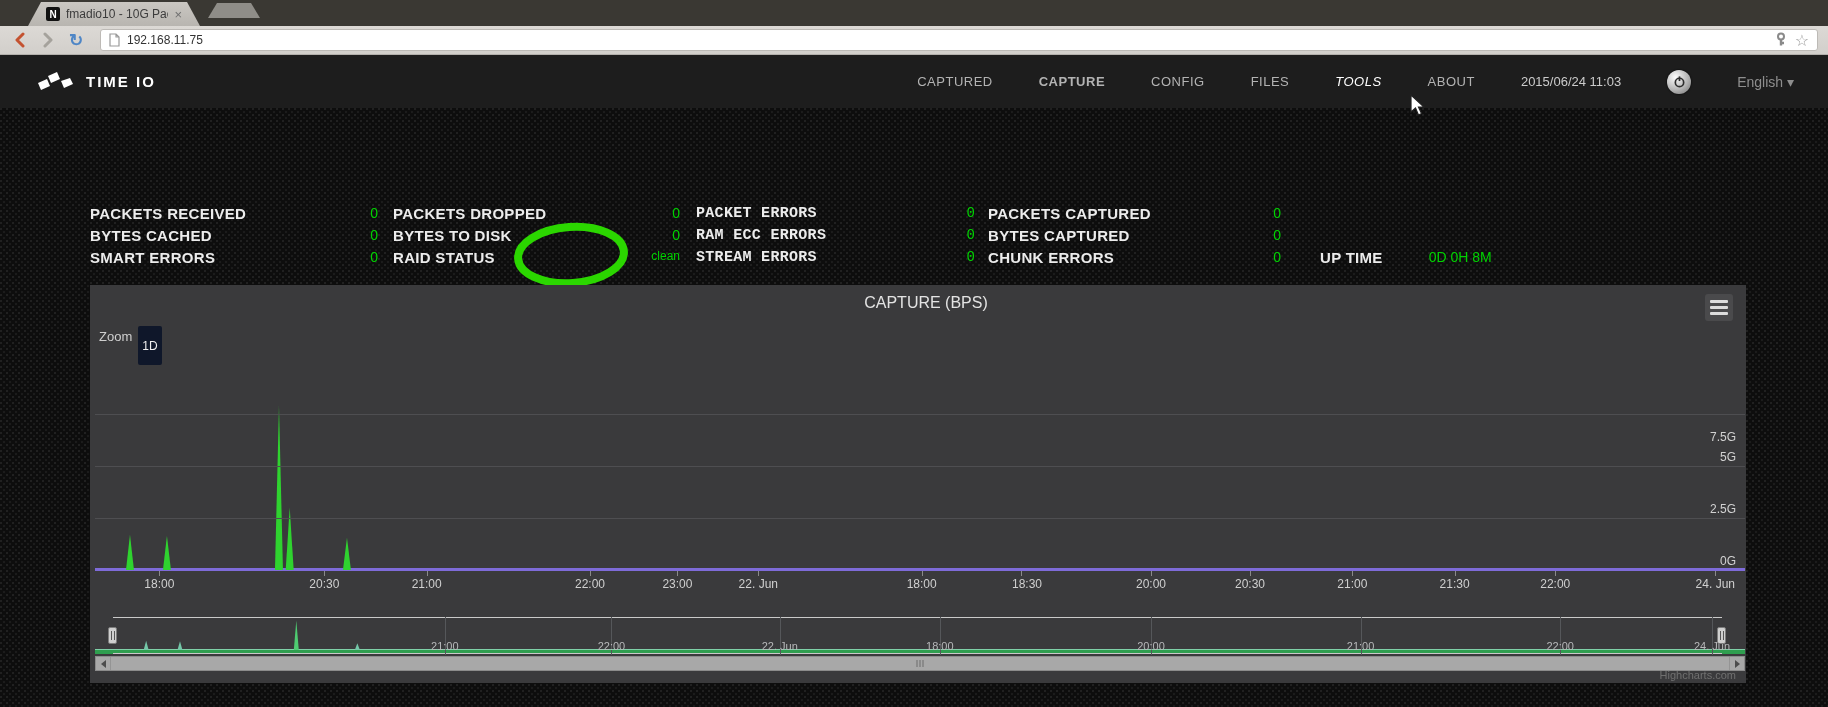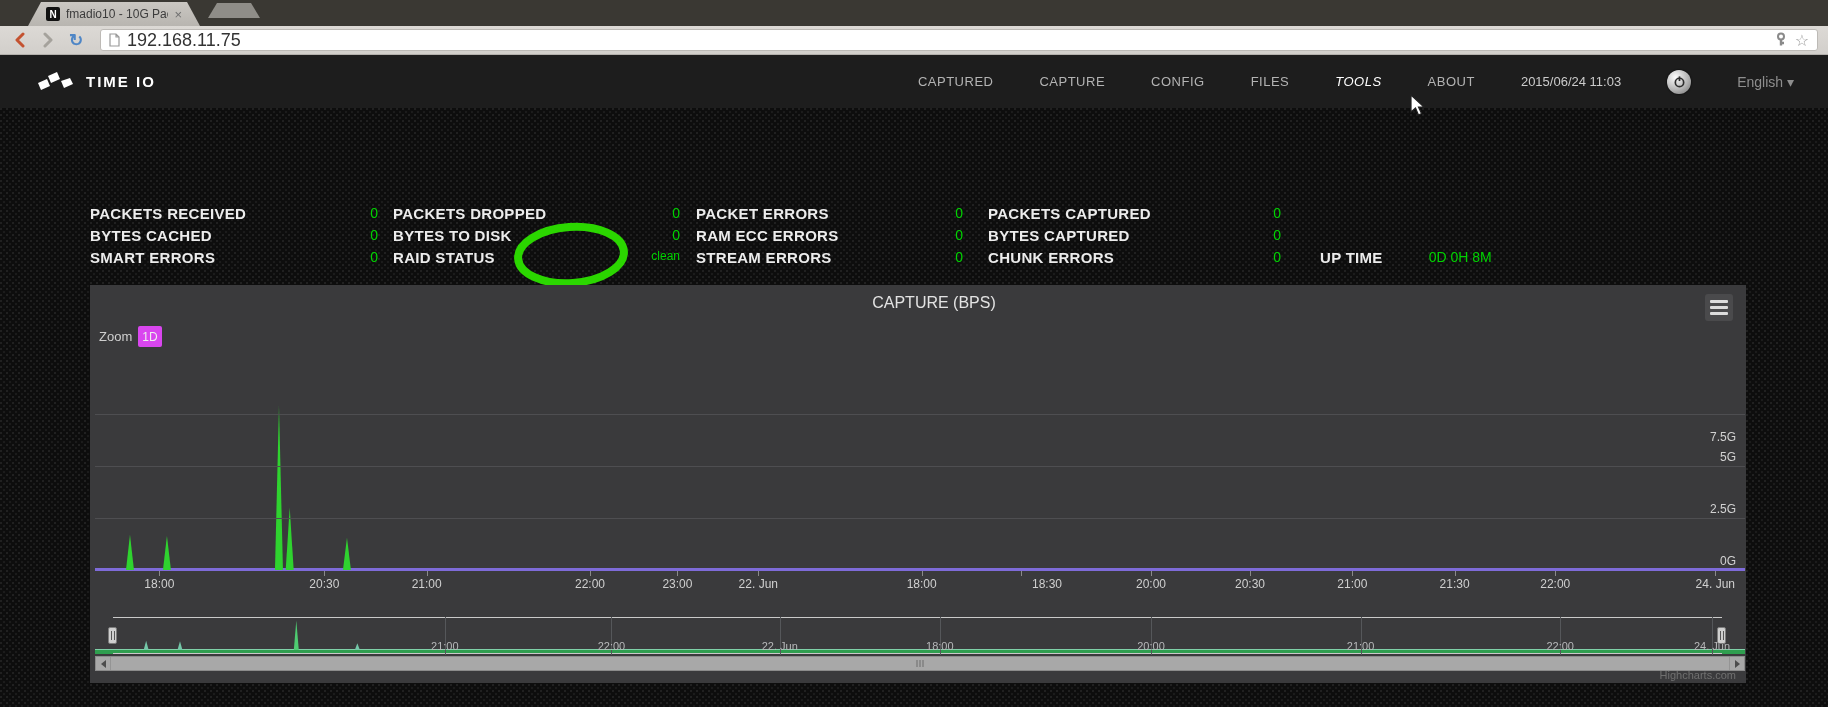--- a/index.html
+++ b/index.html
@@ -15,21 +15,21 @@
   .tab .ttl{font-size:12px;color:#3c3c3c;white-space:nowrap;overflow:hidden;flex:1;}
   .tab .cls{font-size:13px;color:#6f6f6f;margin-left:6px;}
   .tabstub{position:absolute;left:208px;top:3px;width:52px;height:15px;background:#8f8d88;
     clip-path:polygon(9px 0,calc(100% - 9px) 0,100% 100%,0 100%);}
   .toolbar{position:absolute;left:0;top:26px;width:100%;height:29px;background:linear-gradient(#dcd9d5,#d2cfcb);
     border-bottom:1px solid #b3b0ac;display:flex;align-items:center;padding:0 10px;box-sizing:border-box;}
   .navbtn{width:20px;height:20px;margin-right:8px;flex:0 0 auto;display:flex;align-items:center;justify-content:center;}
   .reload{font-size:17px;font-weight:bold;color:#4f86c6;line-height:1;}
   .urlbox{flex:1;height:22px;background:#fff;border:1px solid #bdbab6;border-radius:3px;margin-left:6px;
     display:flex;align-items:center;padding:0 8px;box-sizing:border-box;}
-  .urltext{font-size:18px;color:#333;margin-left:7px;flex:1;}
+  .urltext{font-size:12px;color:#333;margin-left:7px;flex:1;}
   .urlbox .star{font-size:16px;color:#9a9a9a;margin-left:8px;}
 
   
   .sitenav{position:absolute;left:0;top:55px;width:100%;height:53px;background:#1d1d1d;display:flex;align-items:center;}
   .brand{display:flex;align-items:center;margin-left:36px;}
   .brandtext{color:#fff;font-size:15px;font-weight:bold;letter-spacing:2px;margin-left:10px;}
   .menu{margin-left:auto;display:flex;align-items:center;gap:46px;padding-right:34px;}
   .mitem{font-size:13px;color:#b3b3b3;letter-spacing:.5px;cursor:pointer;white-space:nowrap;}
   .mitem.active{color:#ffffff;}
   .navdate{font-size:13px;color:#cbcbcb;white-space:nowrap;}
@@ -42,37 +42,37 @@
     background-image:radial-gradient(circle at 1px 1px,rgba(78,78,78,.30) 1px,transparent 1.6px),
                      radial-gradient(circle at 4px 4px,rgba(45,45,45,.45) 1px,transparent 1.6px);
     background-size:6px 6px;}
   .h1{position:absolute;left:90px;top:26px;font-size:34px;font-weight:800;color:#ffffff;letter-spacing:.5px;}
 
   .status{position:absolute;left:90px;top:94px;right:40px;}
   .srow{display:flex;height:22px;align-items:center;}
   .sgroup{display:flex;justify-content:space-between;box-sizing:border-box;}
   .g1{width:303px;padding-right:15px;}
   .g2{width:303px;padding-right:16px;}
-  .g3{width:292px;padding-right:25px;}
+  .g3{width:292px;padding-right:13px;font-family:Liberation Mono, monospace;}
   .g4{width:332px;padding-right:39px;}
   .g5{width:auto;justify-content:flex-start;}
   .slabel{font-size:15px;font-weight:bold;color:#ececec;letter-spacing:.3px;white-space:nowrap;}
   .svalue{font-size:14px;color:#00d300;white-space:nowrap;}
   .svalue.small{font-size:12px;}
   .g5 .svalue{margin-left:46px;}
   .annellipse{position:absolute;left:511px;top:113px;width:120px;height:68px;pointer-events:none;}
 
   
   .panel{position:absolute;left:90px;top:177px;width:1656px;height:398px;background:#3a3a3c;}
-  .ctitle{position:absolute;left:16px;top:9px;width:100%;text-align:center;font-size:16px;color:#e3e3e3;}
+  .ctitle{position:absolute;left:8px;top:9px;width:100%;text-align:center;font-size:16px;color:#e3e3e3;}
   .burger{position:absolute;right:13px;top:9px;width:28px;height:27px;background:#4a4a4c;border-radius:3px;
     display:flex;flex-direction:column;justify-content:center;gap:3px;align-items:center;cursor:pointer;}
   .burger span{display:block;width:18px;height:3px;background:#dcdcdc;border-radius:1px;}
   .zoomlbl{position:absolute;left:9px;top:44px;font-size:13px;color:#cfcfcf;}
-  .zoombtn{position:absolute;left:48px;top:41px;width:24px;height:21px;background:#d946ef;color:#efefef;
+  .zoombtn{position:absolute;left:48px;top:41px;width:24px;height:39px;background:#0f172a;color:#efefef;
     font-size:12px;display:flex;align-items:center;justify-content:center;border-radius:2px;cursor:pointer;}
   .gridline{position:absolute;left:5px;width:1650px;height:1px;background:#4e4e51;}
   .ylab{position:absolute;right:10px;font-size:12px;color:#d2d2d2;}
   .axisline{position:absolute;left:5px;top:283px;width:1650px;height:3px;background:#7e6bd9;}
   .xtick{position:absolute;top:286px;width:1px;height:5px;background:#8a8a8a;}
   .xlab{position:absolute;top:292px;font-size:12px;color:#d0d0d0;transform:translateX(-50%);white-space:nowrap;}
   .spikes{position:absolute;left:5px;top:100px;width:1650px;height:186px;}
   .navg{position:absolute;left:5px;top:332px;width:1650px;height:38px;}
   .navgrid{position:absolute;top:0;width:1px;height:38px;background:#55575a;}
   .navlab{position:absolute;top:23px;font-size:11px;color:#b7b8ba;transform:translateX(-50%);white-space:nowrap;}
@@ -150,21 +150,21 @@
         <svg width="13" height="13" viewBox="0 0 14 14">
             <circle cx="7" cy="8" r="4.5" fill="none" stroke="#2e2e2e" stroke-width="1.8"></circle>
             <path d="M7 1.5 v5" stroke="#2e2e2e" stroke-width="1.8"></path>
           </svg>
       </span>
       <span class="lang" style="order:9">
         <span>English</span>
         <span>▾</span>
       </span>
     <span class="mitem" style="order: 0;">CAPTURED</span>
-        <span class="mitem" style="order: 1;">CAPTURE</span>
+        <span class="mitem" style="order: 1; font-weight: bold;">CAPTURE</span>
         <span class="mitem" style="order: 2;">CONFIG</span>
         <span class="mitem" style="order: 3;">FILES</span>
         <span class="mitem active" style="order: 4; font-style: italic;">TOOLS</span>
         <span class="mitem" style="order: 5;">ABOUT</span>
       </div>
   </div>
 
   <div class="content">
 
     <div class="status">
@@ -317,21 +317,21 @@
         <div class="xlab" style="left: 336.65px;">21:00</div>
         <div class="xtick" style="left: 500px;"></div>
         <div class="xlab" style="left: 500px;">22:00</div>
         <div class="xtick" style="left: 587.45px;"></div>
         <div class="xlab" style="left: 587.45px;">23:00</div>
         <div class="xtick" style="left: 668.3px;"></div>
         <div class="xlab" style="left: 668.3px;">22. Jun</div>
         <div class="xtick" style="left: 831.65px;"></div>
         <div class="xlab" style="left: 831.65px;">18:00</div>
         <div class="xtick" style="left: 930.65px;"></div>
-        <div class="xlab" style="left: 957px;">18:30</div>
+        <div class="xlab" style="left: 937px;">18:30</div>
         <div class="xtick" style="left: 1061px;"></div>
         <div class="xlab" style="left: 1061px;">20:00</div>
         <div class="xtick" style="left: 1160px;"></div>
         <div class="xlab" style="left: 1160px;">20:30</div>
         <div class="xtick" style="left: 1262.3px;"></div>
         <div class="xlab" style="left: 1262.3px;">21:00</div>
         <div class="xtick" style="left: 1364.6px;"></div>
         <div class="xlab" style="left: 1364.6px;">21:30</div>
         <div class="xtick" style="left: 1465.25px;"></div>
         <div class="xlab" style="left: 1465.25px;">22:00</div>

